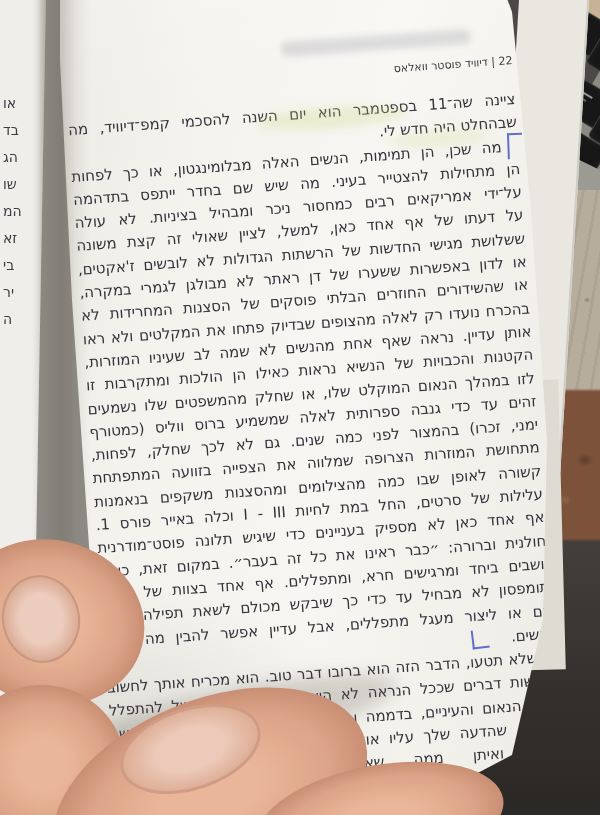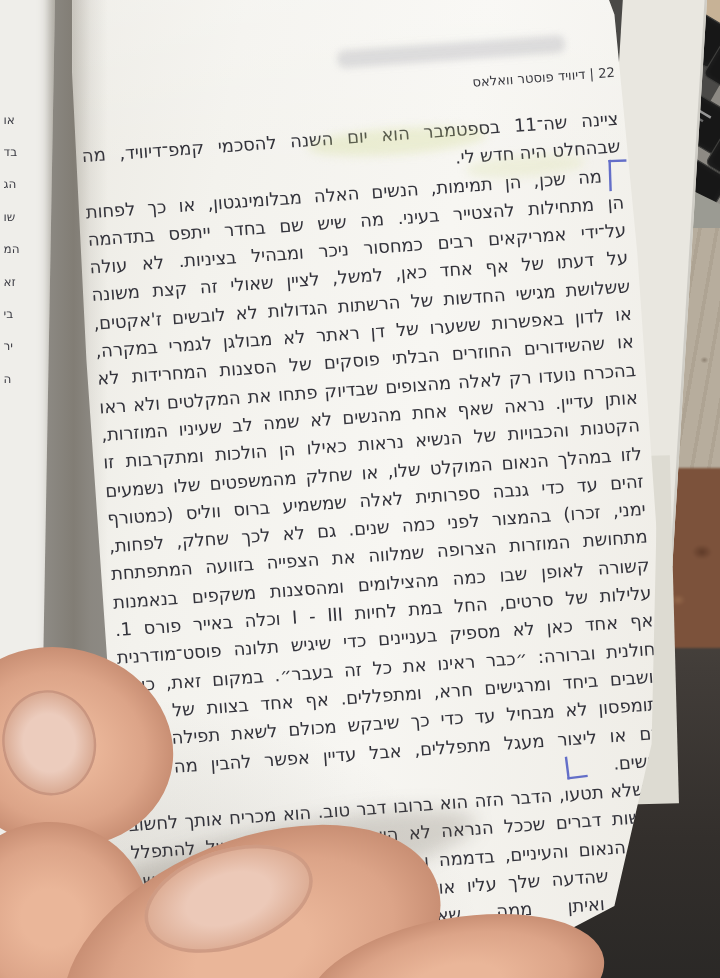--- a/index.html
+++ b/index.html
@@ -28,21 +28,21 @@
         radial-gradient(9px 7px at 30px 110px,#936749,rgba(0,0,0,0) 70%);
         filter:blur(1px);}
 
   
   .edge1{left:505px;top:-10px;width:68px;height:480px;background:#e9e7e0;border-right:2px solid #cfcdc6;transform:rotate(3.5deg);}
   .edge2{left:512px;top:380px;width:50px;height:290px;background:#dddbd2;transform:rotate(-1.5deg);}
   .left-page{left:0;top:-10px;width:46px;height:725px;background:#efeeea;
              clip-path:polygon(0 0,100% 0,72% 100%,0 100%);
              box-shadow:inset -10px 0 10px -5px rgba(95,88,75,.45);}
   .frags{margin-top:105px;}
-  .frag{height:27px;font-size:10px;color:#3c3c44;padding-left:3px;white-space:nowrap;}
+  .frag{height:27px;font-size:14px;color:#3c3c44;padding-left:3px;white-space:nowrap;}
   .gutter{left:38px;top:-10px;width:52px;height:740px;
           background:linear-gradient(90deg,rgba(0,0,0,0) 0%,rgba(100,92,78,.28) 45%,rgba(120,112,100,.10) 72%,rgba(0,0,0,0) 100%);}
 
   .page{left:0;top:-20px;width:600px;height:845px;
         background:linear-gradient(100deg,#e9e7e0 0%,#f3f2ed 28%,#f7f6f2 55%,#efede7 88%);
         clip-path:polygon(60px 0,500px 0,512px 32px,531px 230px,547px 460px,543px 640px,
                           512px 775px,430px 818px,300px 845px,80px 845px,90px 580px,72px 320px,60px 80px);}
   .page-shade{left:0;top:0;width:100%;height:100%;
         background:radial-gradient(420px 300px at 18% 96%,rgba(90,82,70,.18),rgba(0,0,0,0) 70%),
                    linear-gradient(0deg,rgba(0,0,0,0) 80%,rgba(255,255,255,.25) 100%);}

